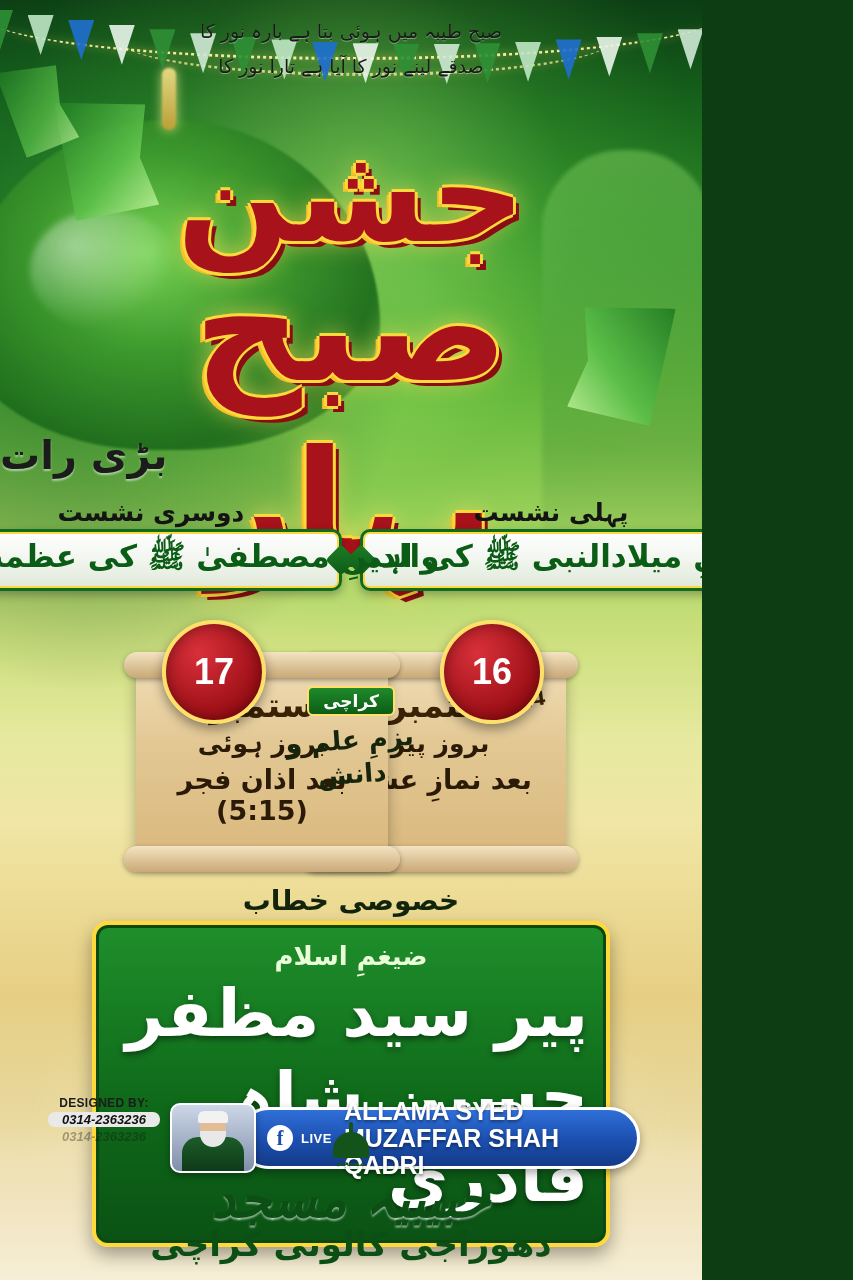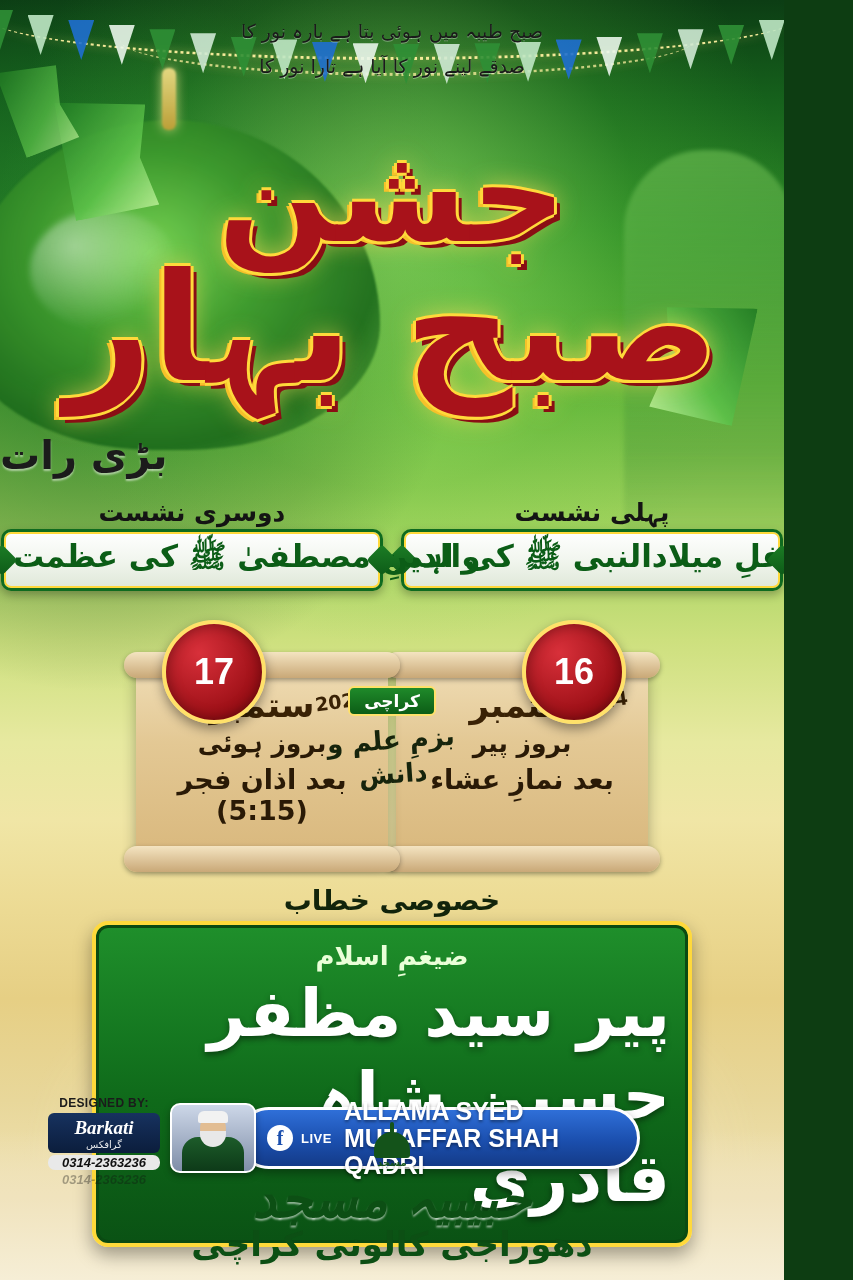--- a/index.html
+++ b/index.html
@@ -5,21 +5,21 @@
   * { box-sizing: border-box; margin: 0; padding: 0; }
   html, body { width: 853px; height: 1280px; }
   body {
     font-family: "Liberation Sans", sans-serif;
     background: #0d3d12;
     overflow: hidden;
   }
 
   #poster {
     position: relative;
-    width: 784px;
+    width: 702px;
     height: 1280px;
     overflow: hidden;
     background:
       radial-gradient(ellipse 70% 45% at 50% 18%, rgba(180,255,120,0.55) 0%, rgba(90,200,60,0.18) 45%, rgba(0,0,0,0) 72%),
       radial-gradient(ellipse 60% 40% at 12% 22%, rgba(30,120,40,0.85) 0%, rgba(10,60,20,0.2) 60%, rgba(0,0,0,0) 80%),
       linear-gradient(180deg,
         #0c3d14 0%,
         #16621c 8%,
         #2e8a26 18%,
         #63b33a 30%,
@@ -645,24 +645,20 @@
   <div class="speaker-wrap">
     <div class="speaker-kicker">خصوصی خطاب</div>
     <div class="speaker-panel">
       <div class="speaker-title">ضیغمِ اسلام</div>
       <div class="speaker-name">پیر سید مظفر حسین شاہ قادری</div>
     </div>
   </div>
 
   <div class="designer">
     <div class="designer-label">DESIGNED BY:</div>
-    <div class="designer-card">
-      <div class="designer-brand">Barkati</div>
-      <div class="designer-sub">گرافکس</div>
-    </div>
     <div class="designer-phone">0314-2363236</div>
     <div class="designer-phone ghost">0314-2363236</div>
   </div>
 
   <div class="live-strip">
     <div class="live-photo">
       <div class="body"></div>
       <div class="head"></div>
       <div class="beard"></div>
       <div class="cap"></div>

